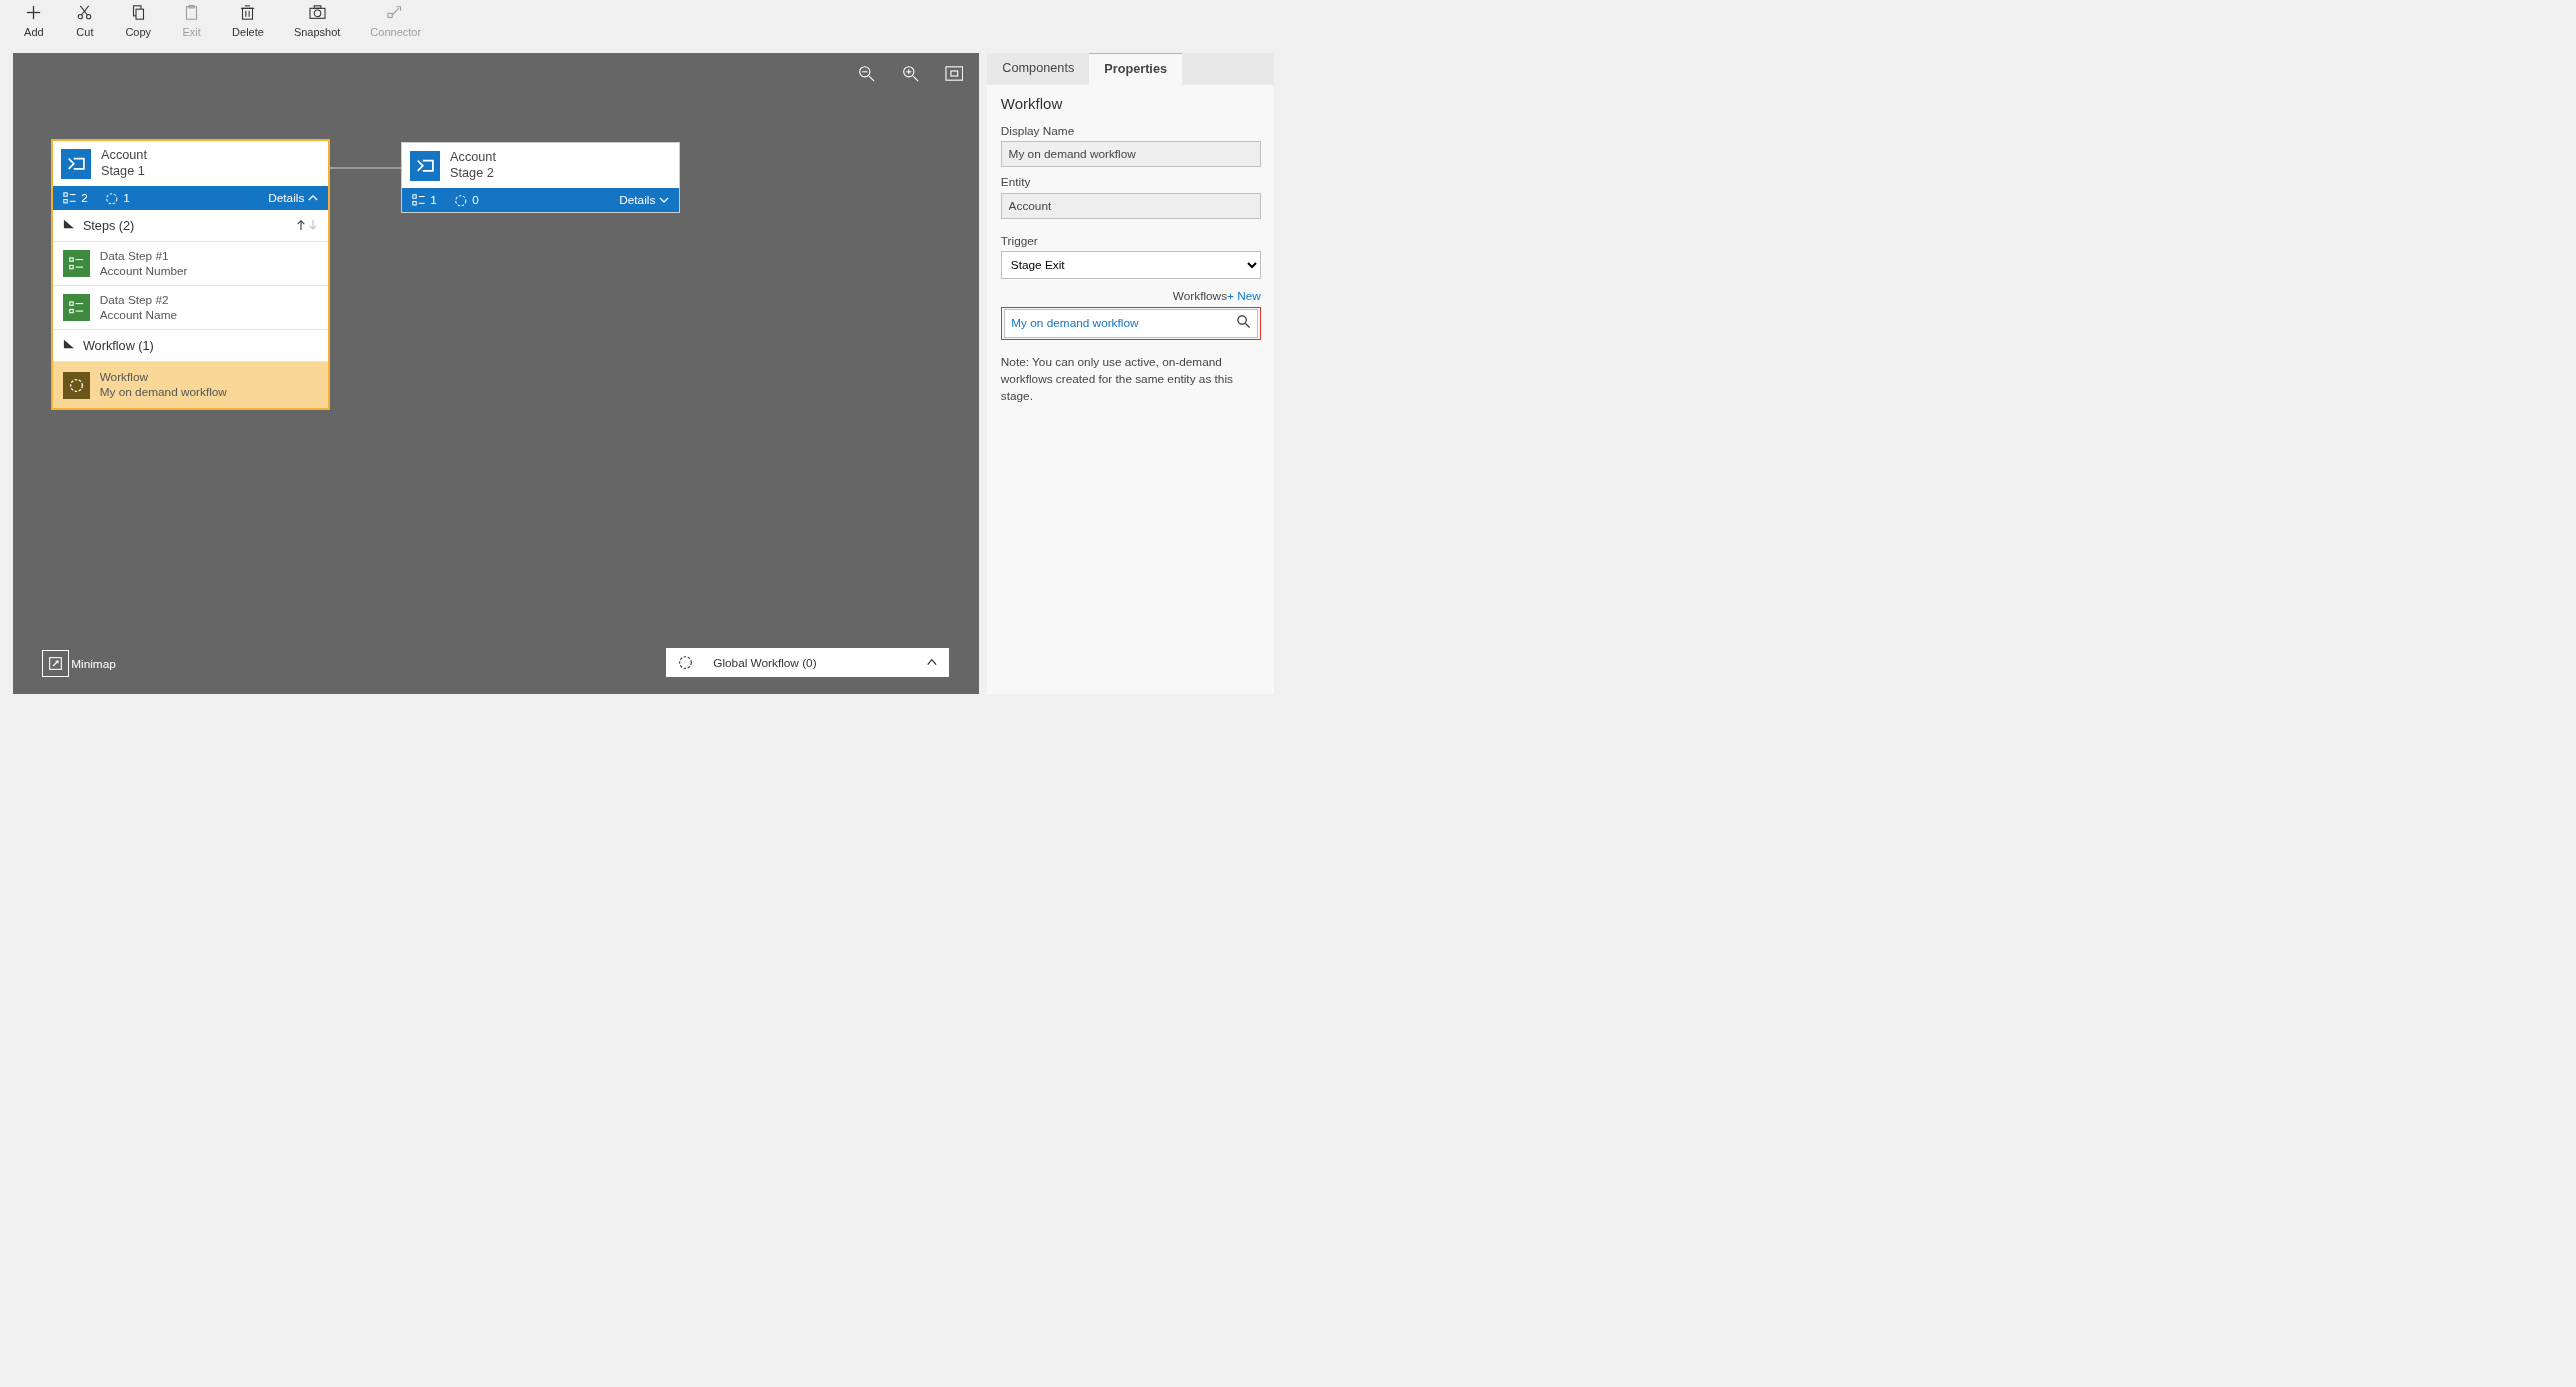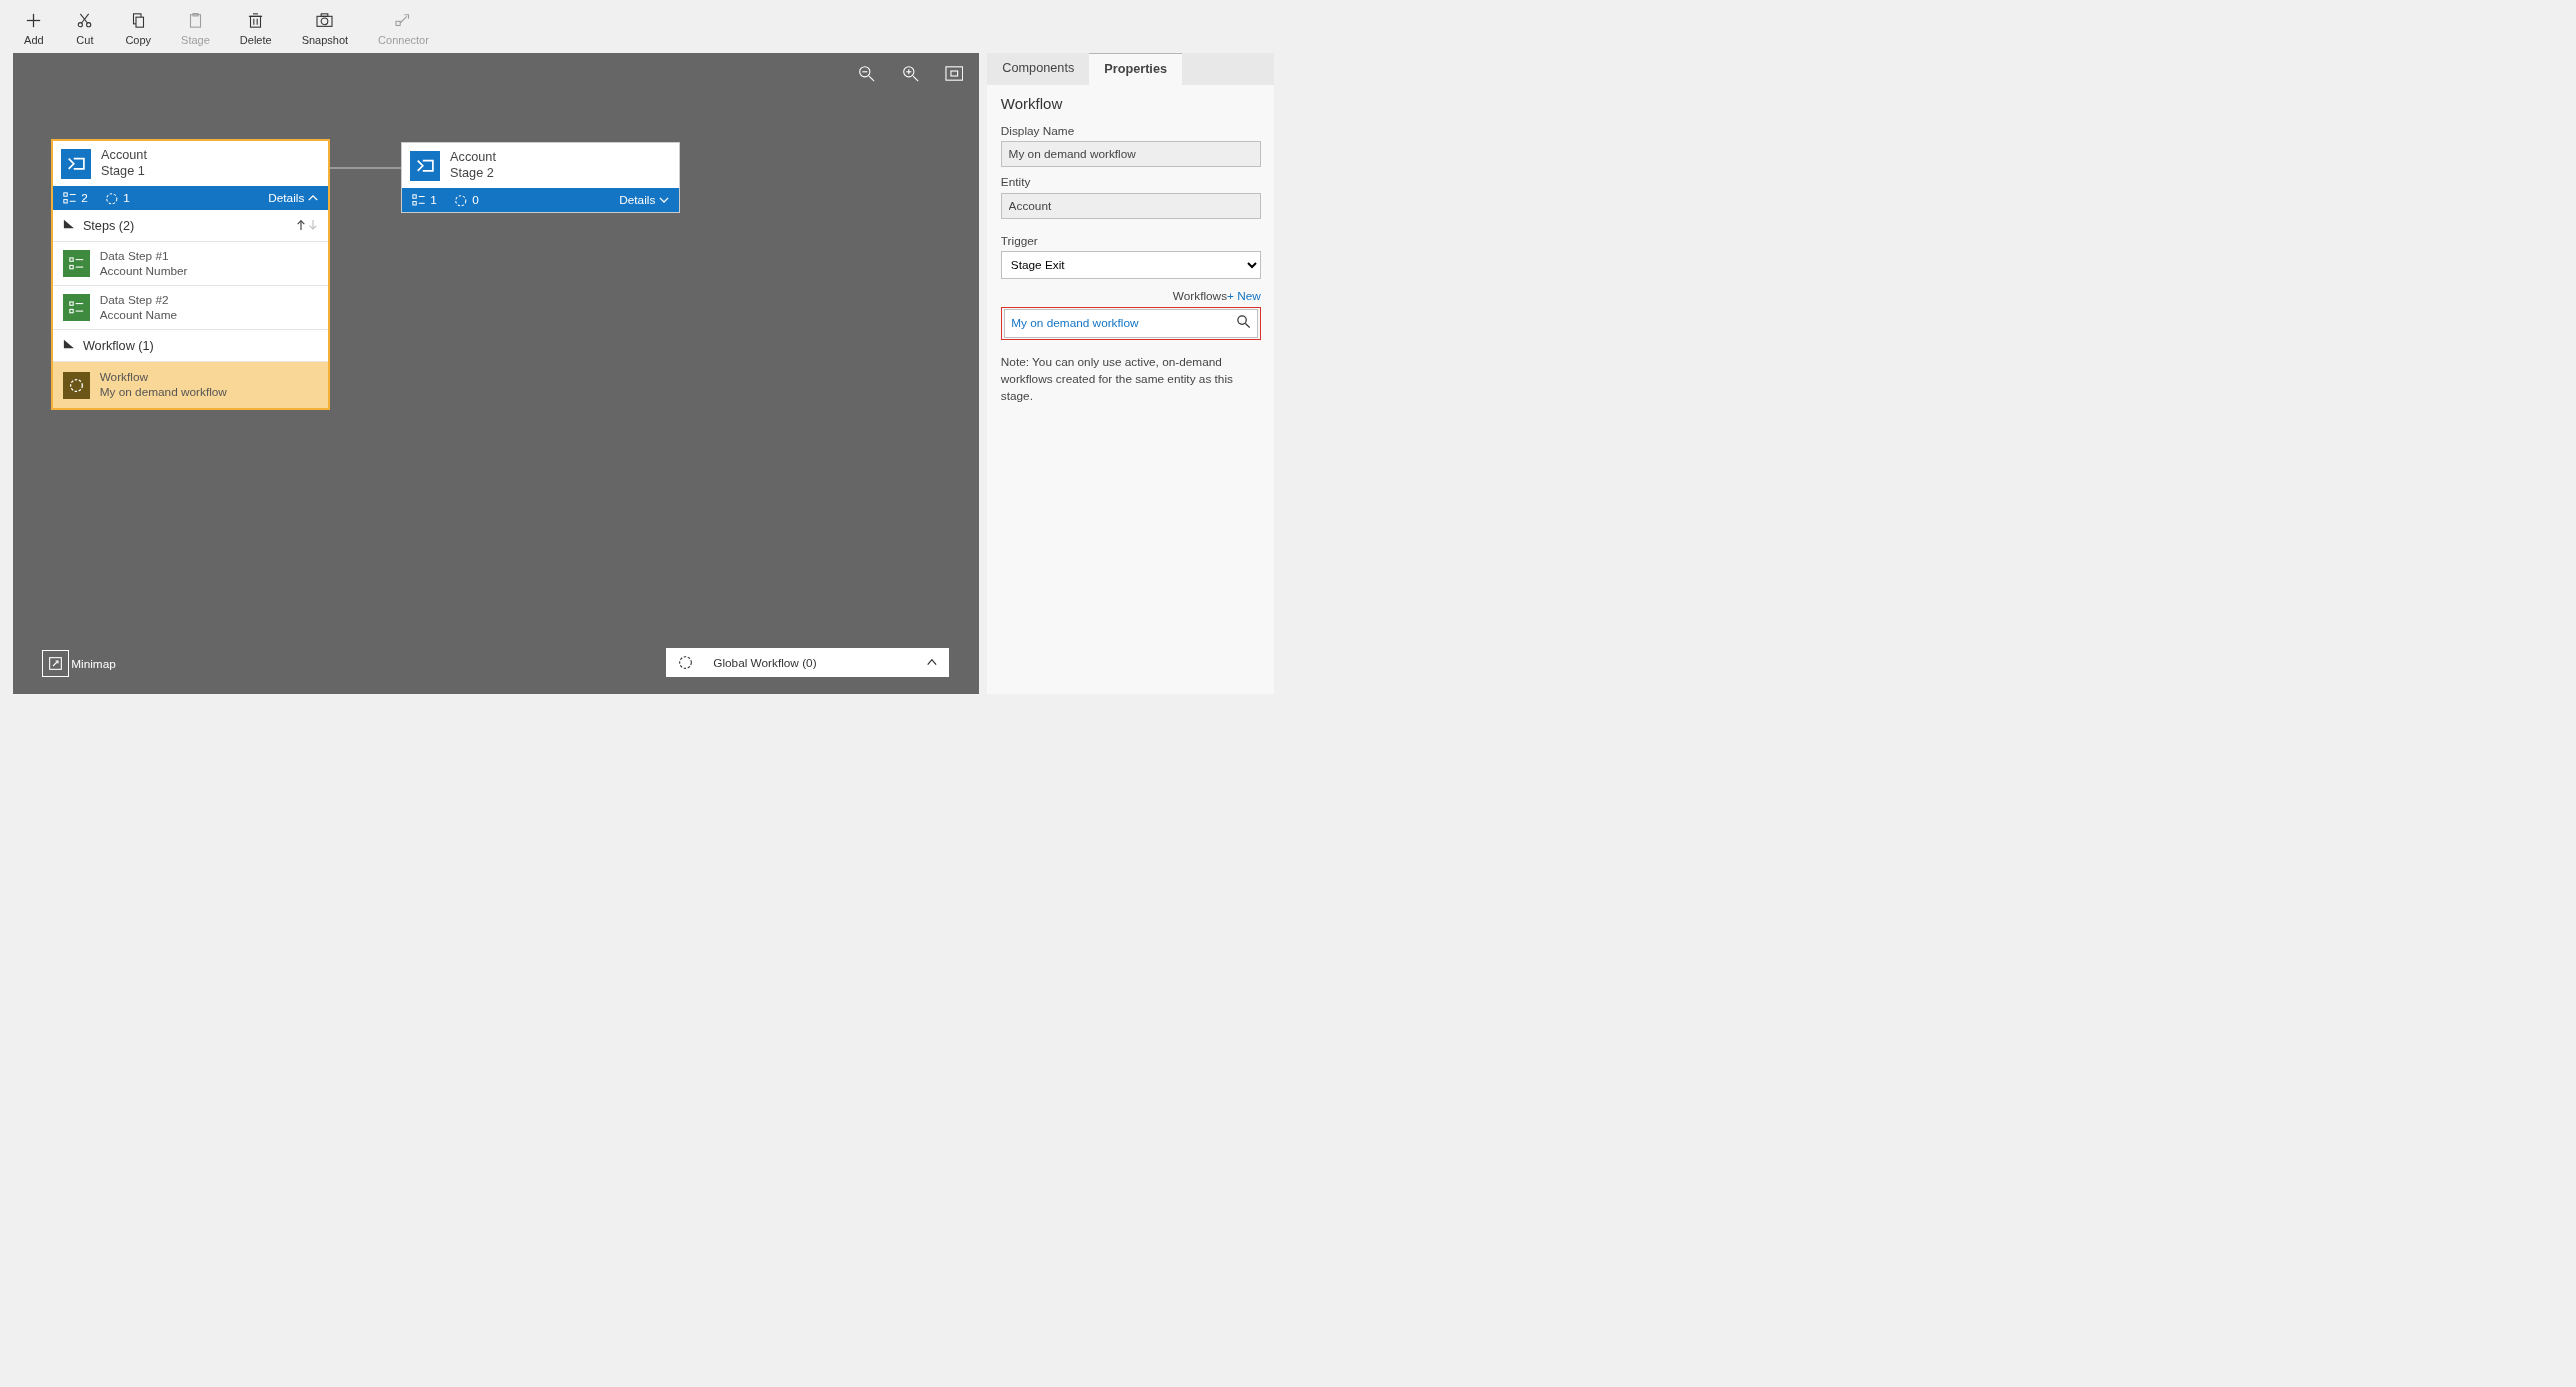--- a/index.html
+++ b/index.html
@@ -1,19 +1,19 @@
 <!DOCTYPE html>
 <html style="font-size:13.5px"><head>
 <meta charset="utf-8">
 <style>
 * { box-sizing: border-box; margin: 0; padding: 0; font-family: "Segoe UI", Tahoma, sans-serif; }
 body { background: #f0f0f0; width: 1287px; height: 694px; position: relative; overflow: hidden; }
 
 
-.toolbar { height: 53px; display: flex; align-items: center; padding: 0 8.4px; background: #f0f0f0; }
+.toolbar { height: 53px; display: flex; align-items: flex-start; padding: 0 8.4px; background: #f0f0f0; }
 .tool-btn { display: flex; flex-direction: column; align-items: center; justify-content: flex-start; padding: 4.2px 15px 0 15px; cursor: pointer; color: #333; font-size: 11px; min-width: 51px; }
 .tool-btn.disabled { color: #9e9e9e; cursor: default; }
 .tool-icon { width: 17px; height: 17px; margin-bottom: 5px; display: flex; align-items: center; justify-content: center; }
 .tool-btn svg { stroke: #333; fill: none; }
 .tool-btn.disabled svg { stroke: #9e9e9e; }
 
 
 .main { position: absolute; top: 53px; left: 12.7px; right: 12.7px; bottom: 0; display: flex; }
 .canvas-wrap { flex: 1; background: #666; position: relative; margin-right: 8.4px; }
 .sidebar { width: 287px; background: #f97316; display: flex; flex-direction: column; }
@@ -110,21 +110,21 @@
       </div>
     <span>Copy</span>
   </div>
   <div class="tool-btn disabled">
     <div class="tool-icon">
         <svg width="15" height="15" viewBox="0 0 18 18">
           <rect x="3" y="2" width="12" height="15" stroke-width="1.3"></rect>
           <rect x="6" y="0.5" width="6" height="3" stroke-width="1.3"></rect>
         </svg>
       </div>
-    <span>Stage</span>
+    <span>Exit</span>
   </div>
   <div class="tool-btn">
     <div class="tool-icon">
         <svg width="15" height="15" viewBox="0 0 18 18">
           <rect x="3" y="4" width="12" height="13" stroke-width="1.3"></rect>
           <line x1="1" y1="4" x2="17" y2="4" stroke-width="1.3"></line>
           <line x1="6" y1="1" x2="12" y2="1" stroke-width="1.3"></line>
           <line x1="7" y1="7" x2="7" y2="14" stroke-width="1.3"></line>
           <line x1="11" y1="7" x2="11" y2="14" stroke-width="1.3"></line>
         </svg>

